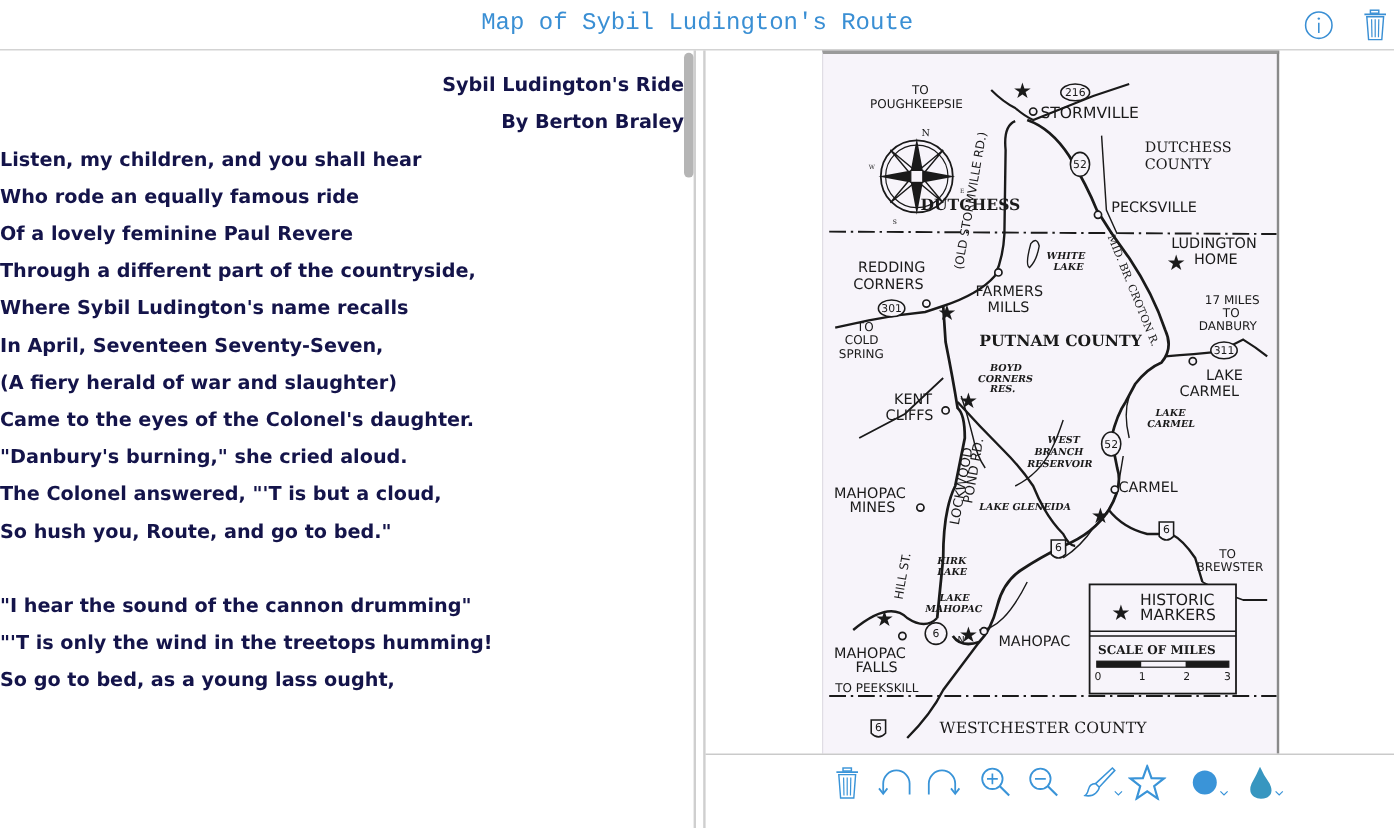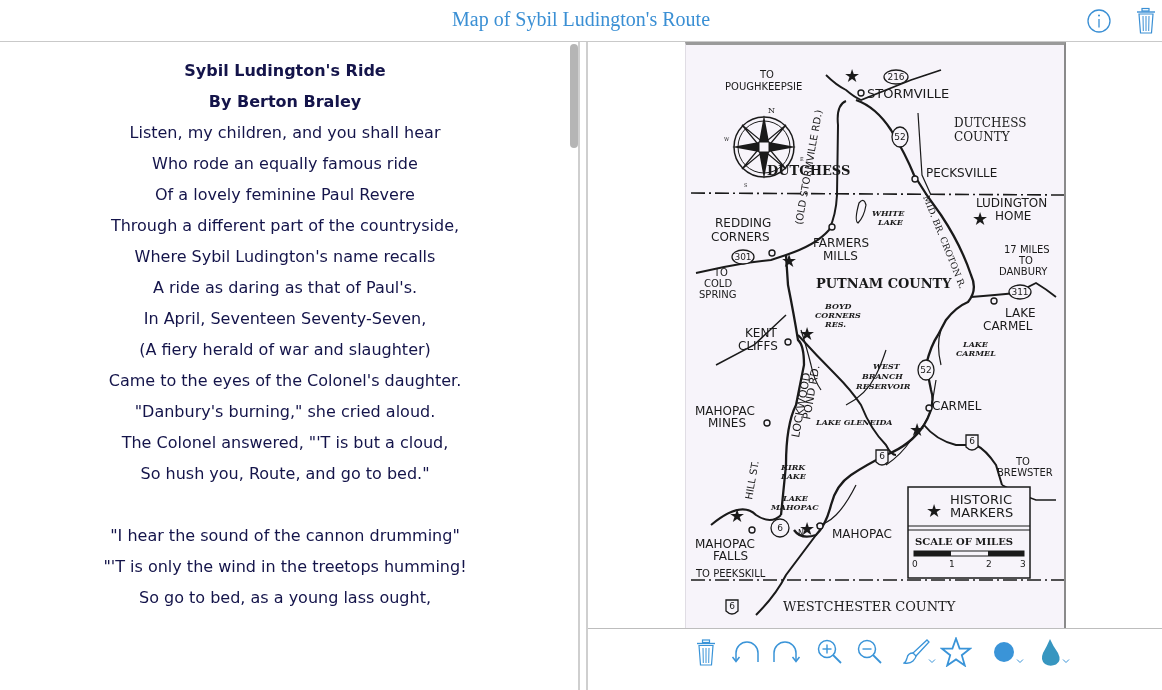--- a/index.html
+++ b/index.html
@@ -5,39 +5,39 @@
   * { box-sizing: border-box; margin: 0; padding: 0; }
   html, body { width: 1162px; height: 690px; overflow: hidden; background: #ffffff; }
   body { font-family: "DejaVu Sans", "Liberation Sans", sans-serif; position: relative; }
 
   .header {
     position: absolute; left: 0; top: 0; width: 1162px; height: 42px;
     border-bottom: 1px solid #c9c9c9; background: #fff;
   }
   .header-title {
     position: absolute; left: 0; right: 0; top: 8px; text-align: center;
-    color: #3a8fd4; font-size: 20px; font-family: Liberation Serif, serif;
+    color: #3a8fd4; font-size: 20px; font-family: Liberation Mono, monospace;
   }
   .hdr-btn { position: absolute; top: 6px; width: 28px; height: 30px; cursor: pointer; }
   .hdr-btn svg { width: 100%; height: 100%; }
   #info-btn { left: 1085px; }
   #trash-btn { left: 1132px; }
 
   .poem-pane {
     position: absolute; left: 0; top: 42px; width: 580px; height: 648px;
     overflow: hidden;
   }
   .poem-title, .poem-author {
-    text-align: center; font-weight: bold; color: #14144a; font-size: 16px;
+    text-align: right; font-weight: bold; color: #14144a; font-size: 16px;
     height: 31px; line-height: 31px; width: 570px;
   }
   .poem-title { margin-top: 13px; }
   .poem-line {
-    text-align: center; color: #14144a; font-size: 16px; height: 31px; line-height: 31px;
-    width: 570px; white-space: nowrap;
+    text-align: left; color: #14144a; font-size: 16px; height: 31px; line-height: 31px;
+    width: 570px; white-space: nowrap; font-weight: bold;
   }
   .poem-gap { height: 31px; }
 
   .scroll-track {
     position: absolute; left: 568px; top: 42px; width: 11px; height: 648px;
   }
   .scroll-thumb {
     position: absolute; left: 2px; top: 2px; width: 8px; height: 104px;
     background: #b5b5b5; border-radius: 4px;
   }
@@ -90,21 +90,20 @@
 
 <div class="poem-pane">
   <div class="poem-title">Sybil Ludington's Ride</div>
   <div class="poem-author">By Berton Braley</div>
   <div>
     <div class="poem-line">Listen, my children, and you shall hear</div>
     <div class="poem-line">Who rode an equally famous ride</div>
     <div class="poem-line">Of a lovely feminine Paul Revere</div>
     <div class="poem-line">Through a different part of the countryside,</div>
     <div class="poem-line">Where Sybil Ludington's name recalls</div>
-    <div class="poem-line">A ride as daring as that of Paul's.</div>
     <div class="poem-line">In April, Seventeen Seventy-Seven,</div>
     <div class="poem-line">(A fiery herald of war and slaughter)</div>
     <div class="poem-line">Came to the eyes of the Colonel's daughter.</div>
     <div class="poem-line">"Danbury's burning," she cried aloud.</div>
     <div class="poem-line">The Colonel answered, "'T is but a cloud,</div>
     <div class="poem-line">So hush you, Route, and go to bed."</div>
   </div>
   <div class="poem-gap"></div>
   <div>
     <div class="poem-line">"I hear the sound of the cannon drumming"</div>

